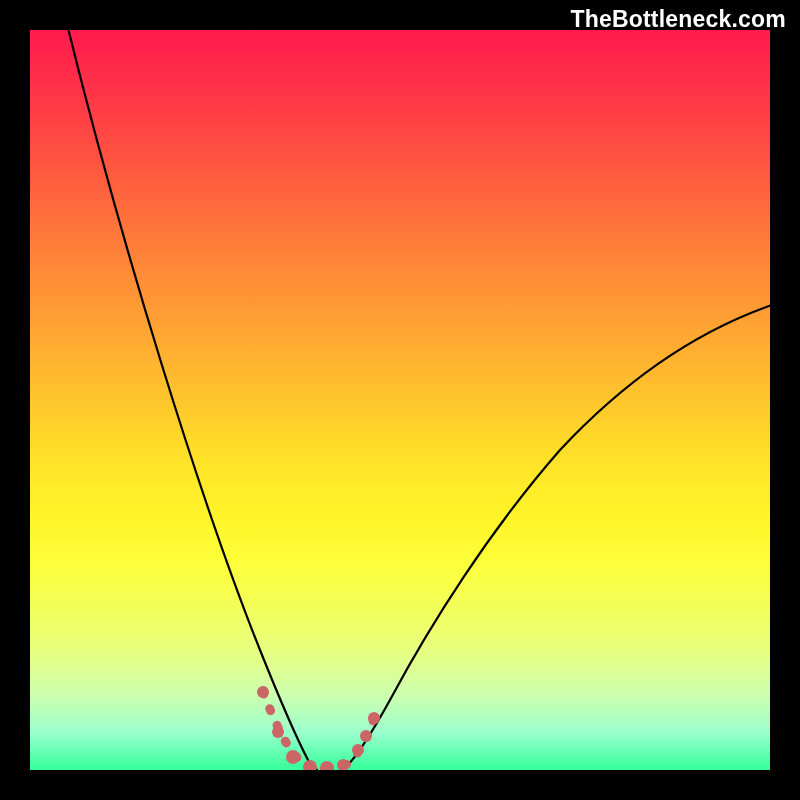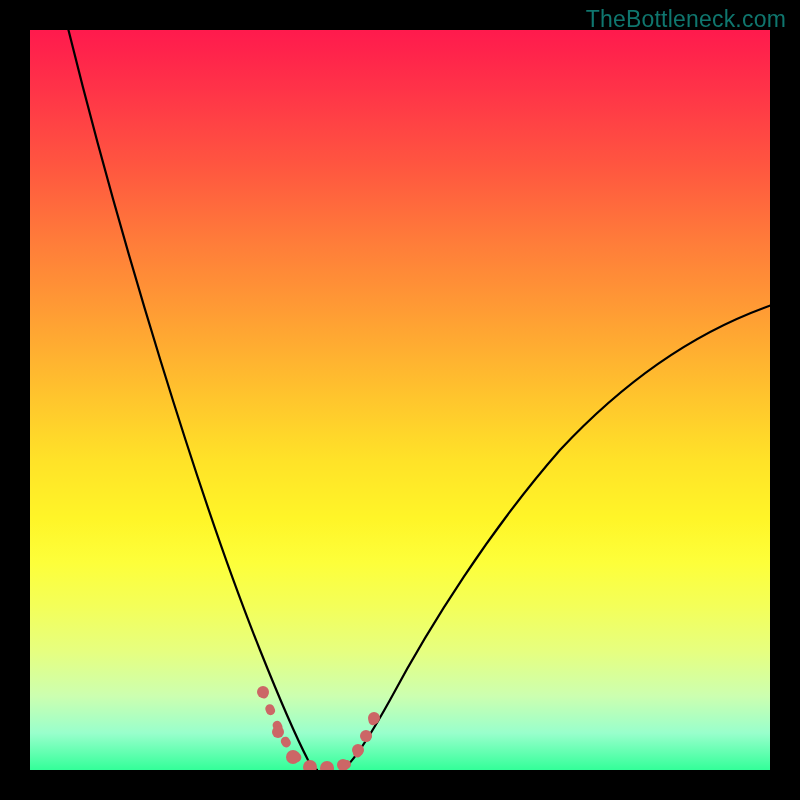--- a/index.html
+++ b/index.html
@@ -48,23 +48,23 @@
     );
   }
   svg.curves {
     position: absolute;
     inset: 0;
   }
   .watermark {
     position: absolute;
     top: 6px;
     right: 14px;
-    color: #0f766e;
+    color: #ffffff;
     font-size: 23px;
-    font-weight: 400;
+    font-weight: 700;
     letter-spacing: 0.2px;
     margin-left: 40px;
   }
 </style>
 </head>
 <body>
 
 <div class="frame">
 
   <div class="plot-area">

